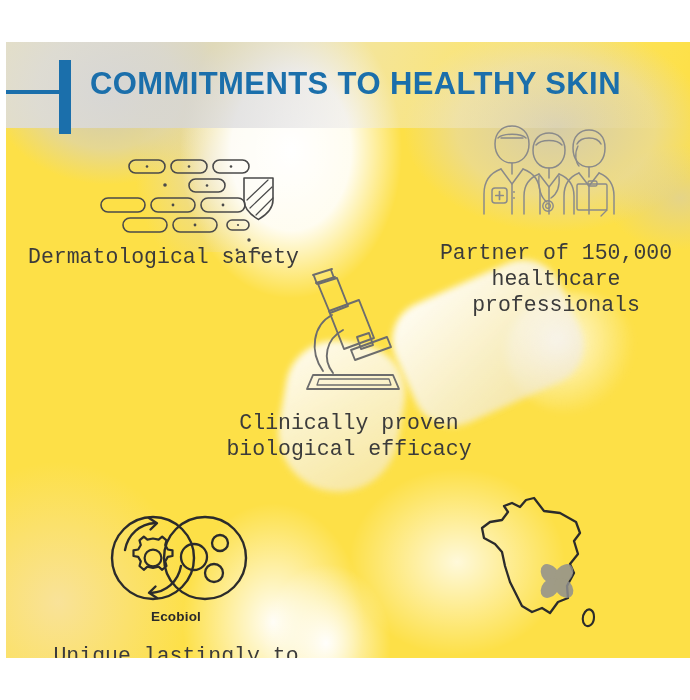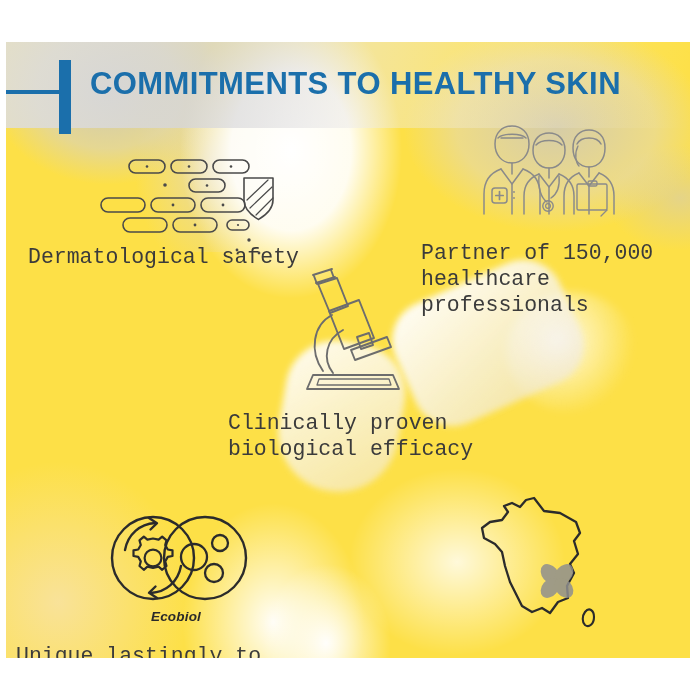--- a/index.html
+++ b/index.html
@@ -142,37 +142,36 @@
 
   
   .label {
     position: absolute;
     color: #3b3b3b;
     font-size: 21.5px;
     line-height: 1.22;
     font-family: Liberation Mono, monospace;
     white-space: pre-line;
   }
-  .label.center { }
+  .label.center { text-align: center; }
   .label.left { text-align: left; }
 
   .icon { position: absolute; }
   .icon svg { display: block; overflow: visible; }
 
   .ecobiol-caption {
     position: absolute;
     left: 100px; top: 567px;
     width: 140px;
     text-align: center;
     font-size: 13.5px;
     font-weight: bold;
     color: #2a2a2a;
     letter-spacing: 0.2px;
     font-family: "Liberation Sans", sans-serif;
-    font-style: italic;
   }
 </style>
 </head>
 <body>
 
 <div id="infographic">
   <div class="card">
 
     <div class="bg-layer bg-neck"></div>
     <div class="bg-layer bg-face"></div>
@@ -296,21 +295,21 @@
         <path d="M41 48 C22 58 18 84 32 104"></path>
         <path d="M52 63 C35 72 31 92 42 106"></path>
 
         <path d="M60 83 L96 70 L100 80 L64 93 Z"></path>
 
         <path d="M22 108 L102 108 L108 122 L16 122 Z"></path>
         <path d="M28 112 L98 112 L100 118 L26 118 Z" stroke-width="1.3"></path>
       </svg>
     </div>
 
-    <div class="label center" style="left:222px; top:368px; width:270px;">Clinically proven
+    <div class="label center" style="left:208px; top:368px; width:270px;">Clinically proven
 biological efficacy</div>
 
     <div class="icon" style="left:103px; top:468px;">
       <svg width="140" height="96" viewBox="0 0 140 96" fill="none" stroke="#2b2b2b" stroke-width="2.4" stroke-linecap="round" stroke-linejoin="round">
 
         <circle cx="44" cy="48" r="41"></circle>
 
         <circle cx="96" cy="48" r="41"></circle>
 
         <path d="M44 28.5 l5.6 1.2 3.6 -3.1 4.3 3.8 -1.3 4.6 2.6 4.5 4.7 0.8 0 5.7 -4.7 0.9 -2.6 4.5 1.3 4.6 -4.3 3.8 -3.6 -3.1 -5.6 1.2 -5.6 -1.2 -3.6 3.1 -4.3 -3.8 1.3 -4.6 -2.6 -4.5 -4.7 -0.9 0 -5.7 4.7 -0.8 2.6 -4.5 -1.3 -4.6 4.3 -3.8 3.6 3.1 Z" stroke-width="2.2"></path>

